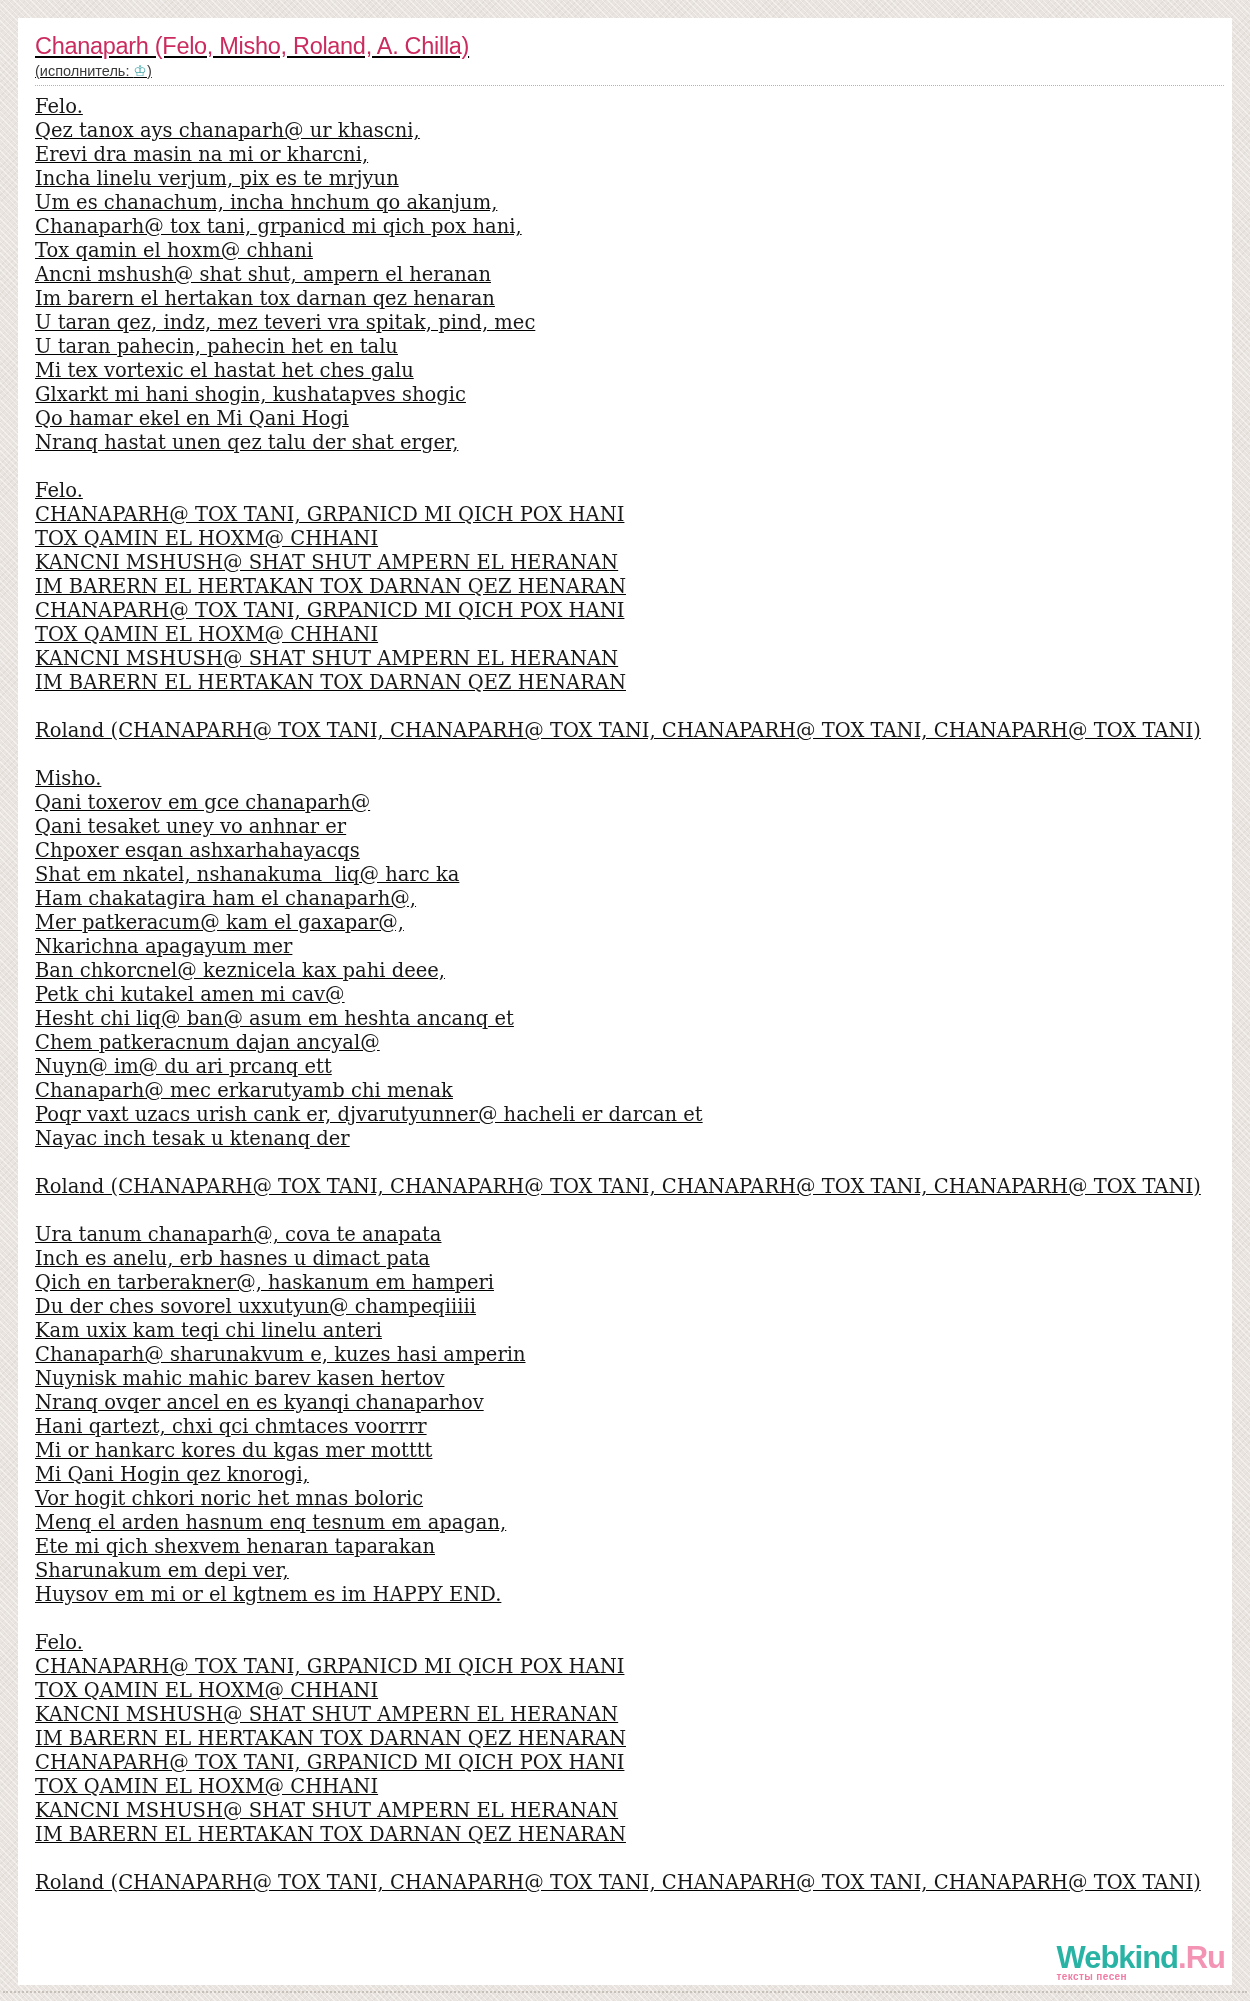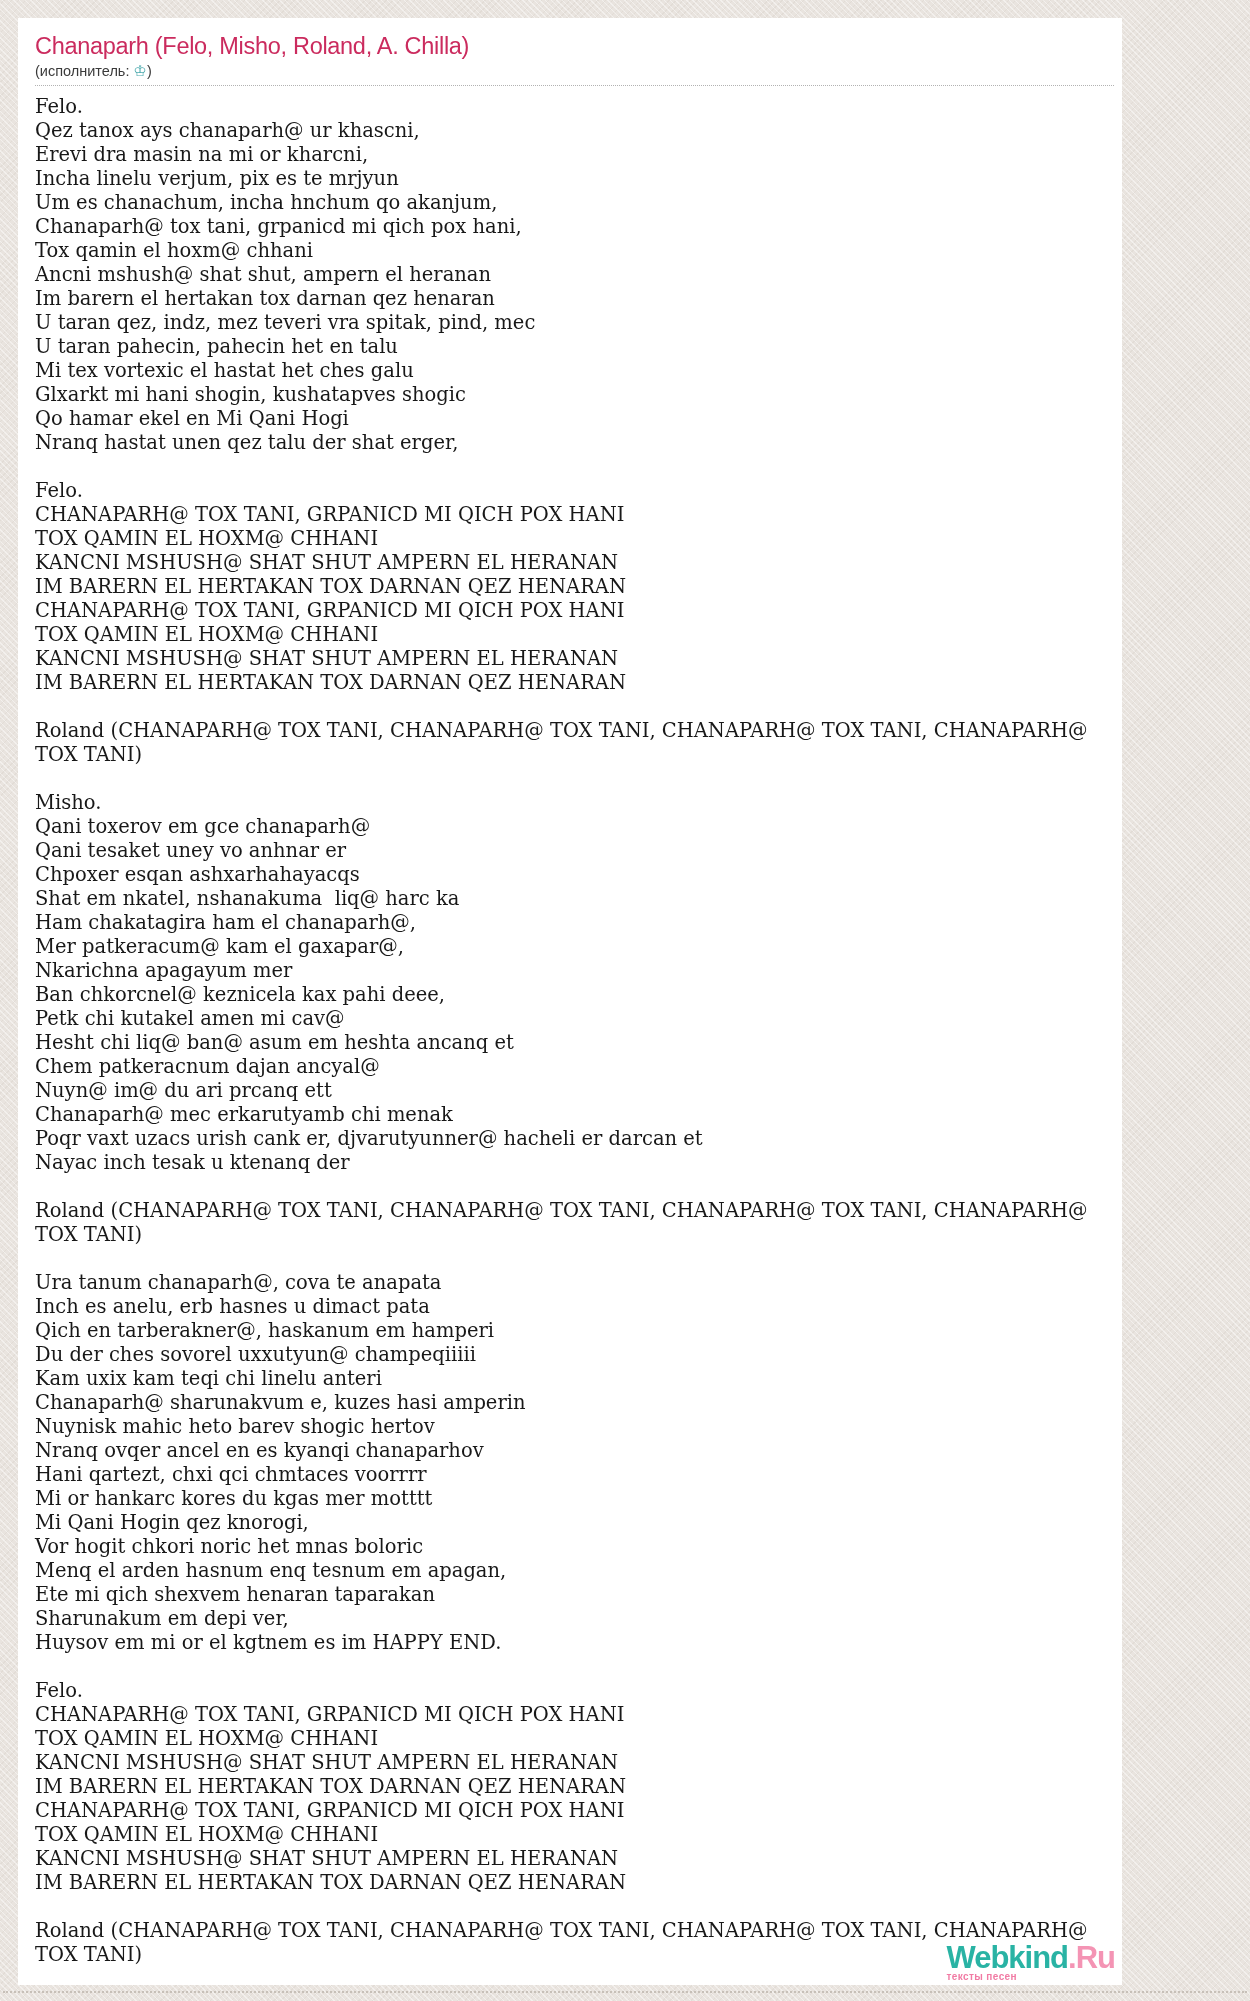--- a/index.html
+++ b/index.html
@@ -10,23 +10,24 @@
     overflow: hidden;
     font-family: "Liberation Sans", sans-serif;
     background-color: #e9e4df;
     background-image:
       repeating-linear-gradient(45deg, rgba(255,255,255,.45) 0 1px, rgba(0,0,0,0) 1px 4px),
       repeating-linear-gradient(-45deg, rgba(213,206,198,.35) 0 1px, rgba(0,0,0,0) 1px 5px);
   }
   .content {
     position: absolute;
     left: 18px; top: 18px;
-    width: 1104px; height: 1967px;
+    width: 1214px; height: 1967px;
     background: #ffffff;
     padding: 15px 0 0 17px;
+    text-decoration: underline;
   }
   .title {
     margin: 0;
     font-size: 23.5px;
     font-weight: normal;
     letter-spacing: -0.3px;
     line-height: 27px;
     color: #cb2b5e;
   }
   .subtitle {
@@ -149,21 +150,21 @@
       <div class="stanza">
         <div class="lyric-line">Roland (CHANAPARH@ TOX TANI, CHANAPARH@ TOX TANI, CHANAPARH@ TOX TANI, CHANAPARH@ TOX TANI)</div>
       </div>
       <div class="stanza">
         <div class="lyric-line">Ura tanum chanaparh@, cova te anapata</div>
         <div class="lyric-line">Inch es anelu, erb hasnes u dimact pata</div>
         <div class="lyric-line">Qich en tarberakner@, haskanum em hamperi</div>
         <div class="lyric-line">Du der ches sovorel uxxutyun@ champeqiiiii</div>
         <div class="lyric-line">Kam uxix kam teqi chi linelu anteri</div>
         <div class="lyric-line">Chanaparh@ sharunakvum e, kuzes hasi amperin</div>
-        <div class="lyric-line">Nuynisk mahic heto barev shogic hertov</div>
+        <div class="lyric-line">Nuynisk mahic mahic barev kasen hertov</div>
         <div class="lyric-line">Nranq ovqer ancel en es kyanqi chanaparhov</div>
         <div class="lyric-line">Hani qartezt, chxi qci chmtaces voorrrr</div>
         <div class="lyric-line">Mi or hankarc kores du kgas mer motttt</div>
         <div class="lyric-line">Mi Qani Hogin qez knorogi,</div>
         <div class="lyric-line">Vor hogit chkori noric het mnas boloric</div>
         <div class="lyric-line">Menq el arden hasnum enq tesnum em apagan,</div>
         <div class="lyric-line">Ete mi qich shexvem henaran taparakan</div>
         <div class="lyric-line">Sharunakum em depi ver,</div>
         <div class="lyric-line">Huysov em mi or el kgtnem es im HAPPY END.</div>
       </div>

